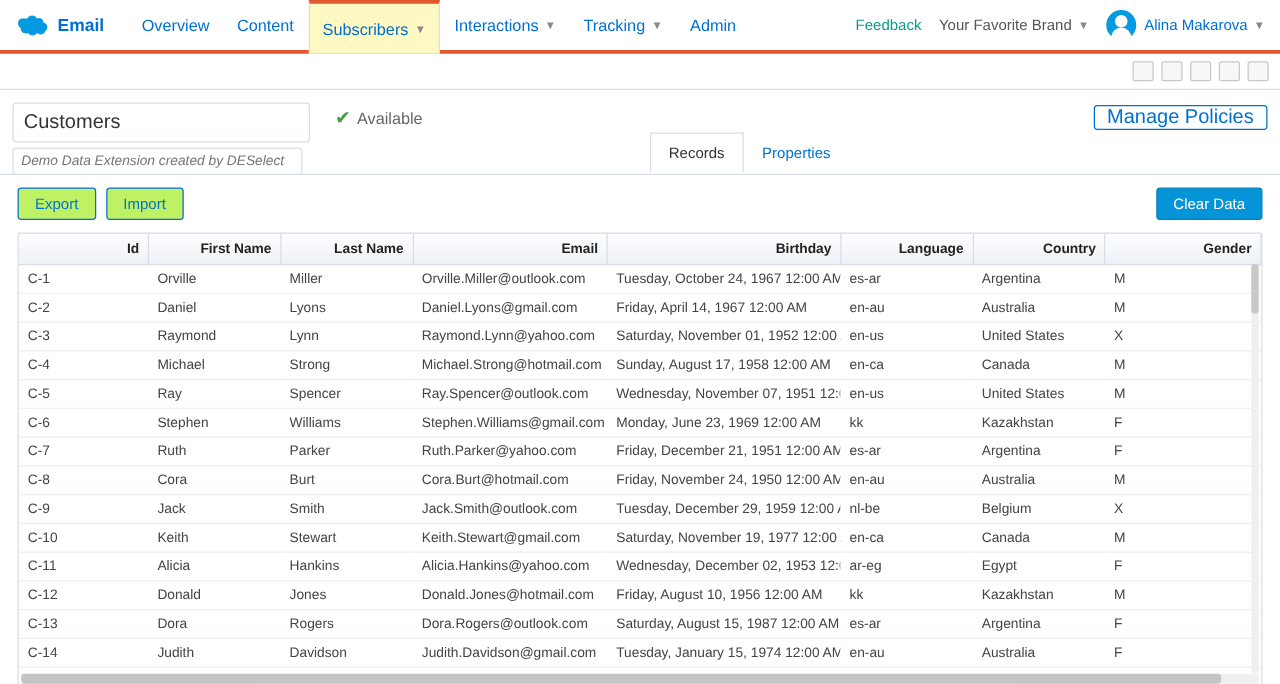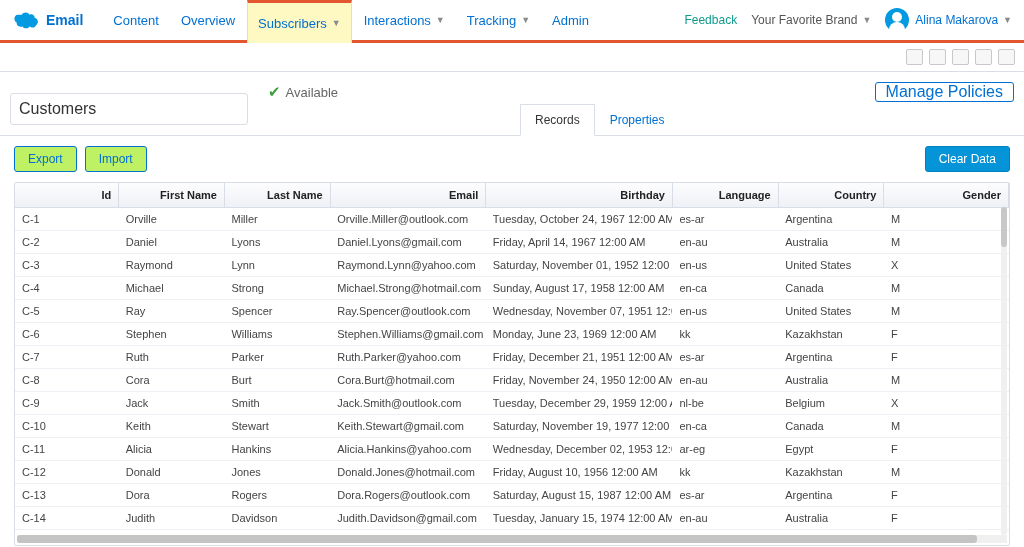--- a/index.html
+++ b/index.html
@@ -72,22 +72,22 @@
 </style>
 </head>
 <body>
 
 <div class="topbar">
   <svg class="cloud-logo" viewBox="0 0 40 28">
       <path fill="#049ae1" d="M12 6c2-5 10-5 12 0 3-2 8 0 8 5 5 0 7 8 2 11-1 4-7 5-10 2-2 4-9 4-11 0-4 2-10-1-9-6-5-2-5-12 2-12"></path>
     </svg>
   <span class="app-name">Email</span>
   <div class="topnav" id="topnav">
+      <span class="item">Overview</span>
       <span class="item">Content</span>
-      <span class="item">Overview</span>
       <span class="item active">Subscribers<span class="dd">▼</span></span>
       <span class="item">Interactions<span class="dd">▼</span></span>
       <span class="item">Tracking<span class="dd">▼</span></span>
       <span class="item">Admin</span>
     </div>
   <div class="tright">
     <a class="feedback">Feedback</a>
     <span class="brand">
         <span>Your Favorite Brand</span>
         <span class="dd">▼</span>
@@ -106,20 +106,21 @@
     <span class="mini-ico"></span>
     <span class="mini-ico"></span>
     <span class="mini-ico"></span>
     <span class="mini-ico"></span>
   </div>
 </div>
 
 <div class="hdr">
   <div class="title-box">
     <input class="title-input" value="Customers" style="">
+    <input class="desc-input" placeholder="Demo Data Extension created by DESelect" style="">
   </div>
   <div style="flex:1;display:flex;flex-direction:column">
     <div style="display:flex;align-items:center">
       <span class="available">
           <span class="check">✔</span>
           <span>Available</span>
         </span>
       <button class="btn-mp">Manage Policies</button>
     </div>
     <div class="tabrow">

